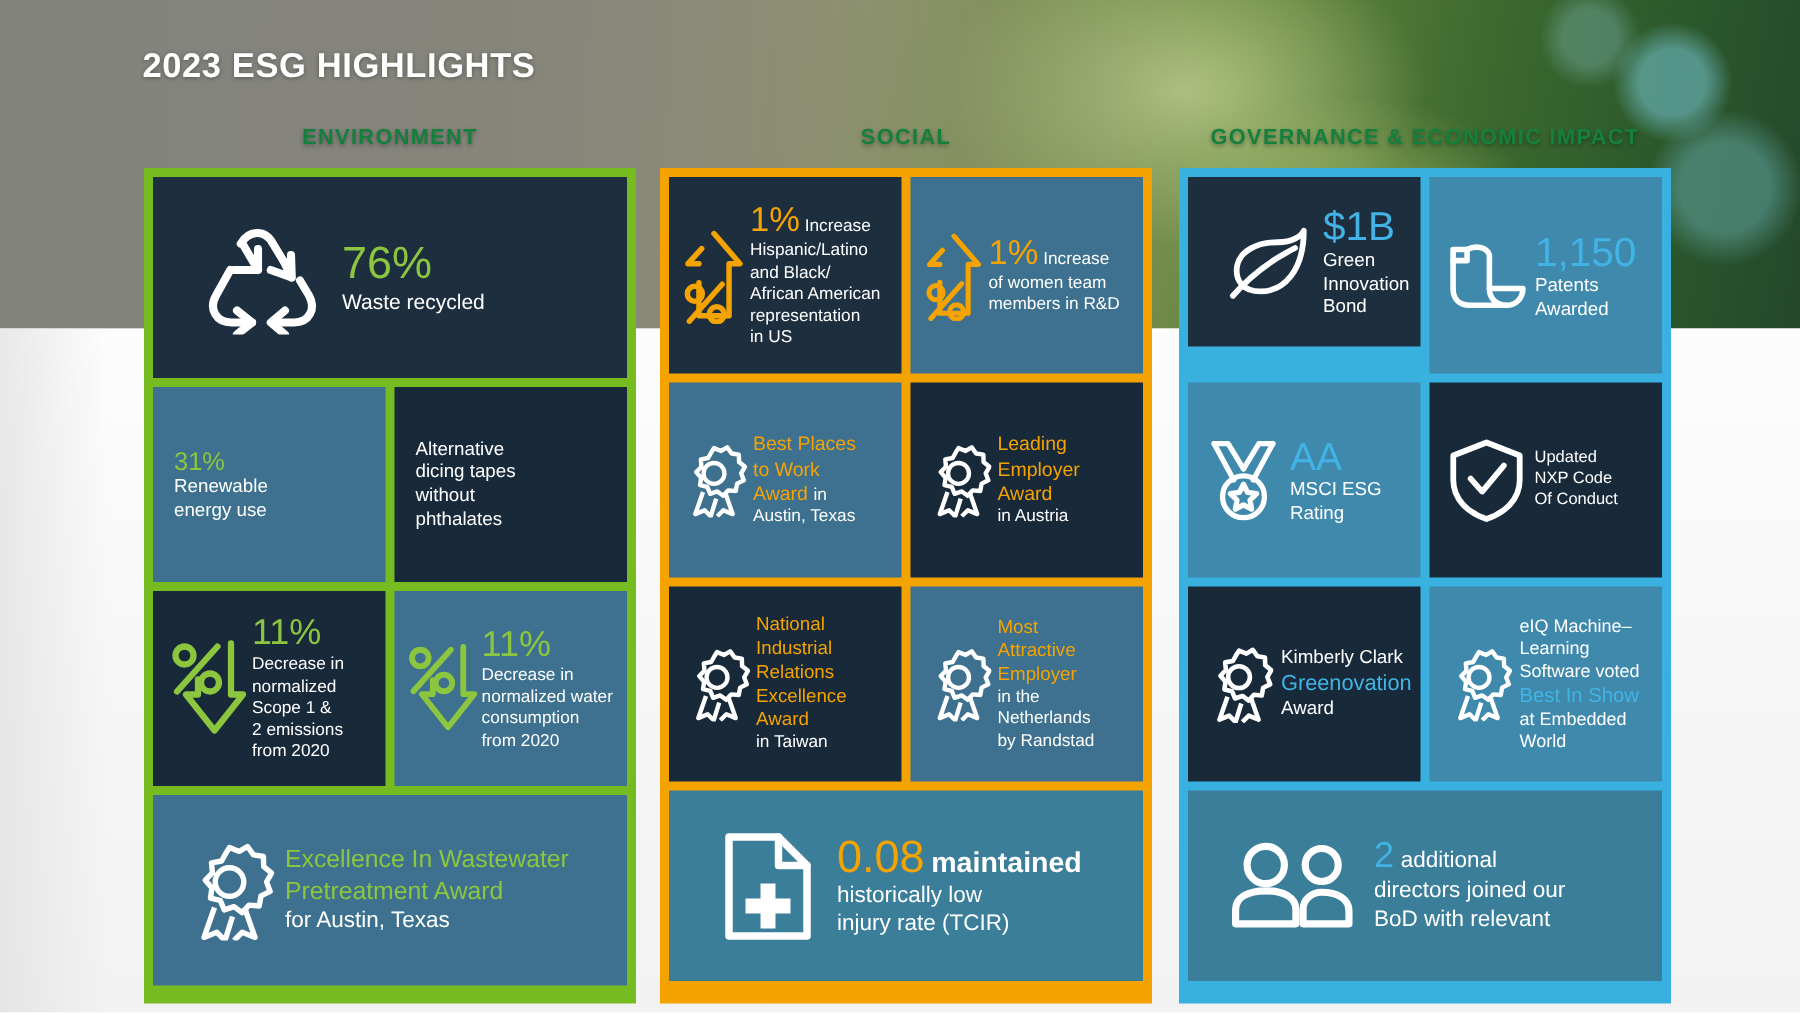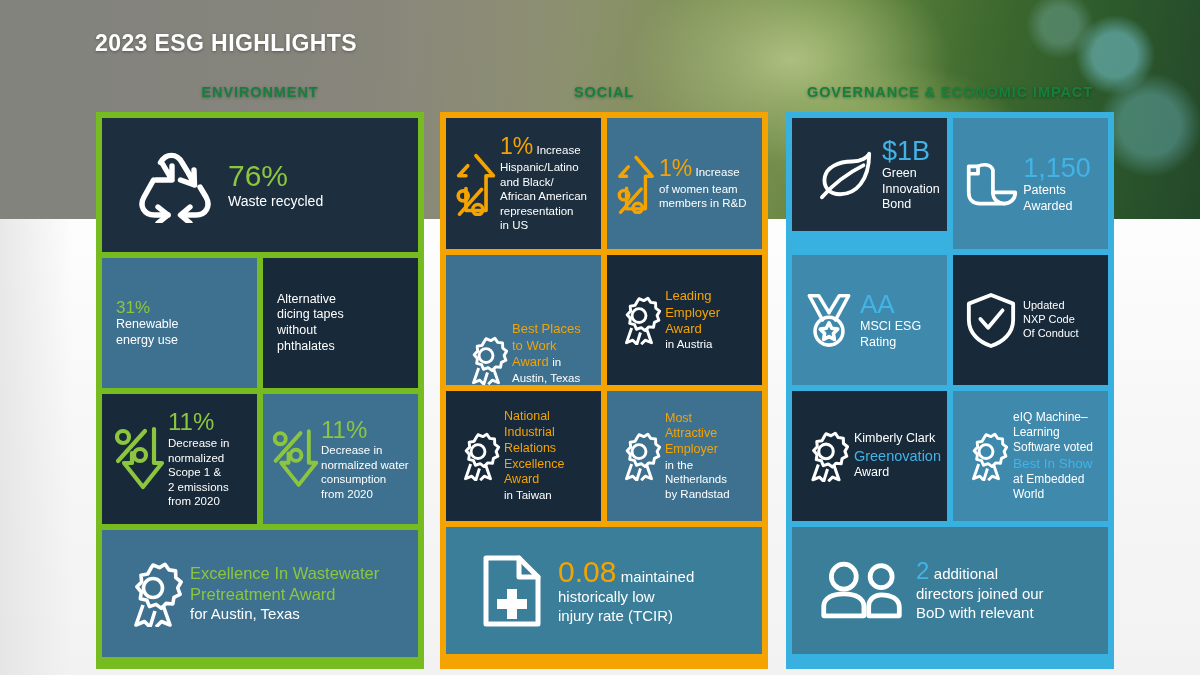--- a/index.html
+++ b/index.html
@@ -105,21 +105,21 @@
   .row + .row { margin-top: 6px; }
 
   .card {
     box-sizing: border-box;
     display: flex;
     align-items: center;
     overflow: hidden;
   }
   .dark  { background: #1d2f3f; }
   .steel { background: #3d718f; }
-  .navy  { background: #18293a; justify-content: flex-end; }
+  .navy  { background: #18293a; }
   .teal  { background: #3a7e9a; }
   .blueg { background: #3f89ad; }
 
   .icon-wrap {
     flex: 0 0 auto;
     display: flex;
     align-items: center;
     justify-content: center;
   }
   .txt {
@@ -302,21 +302,21 @@
             <span class="big g-orange" style="font-size:23px;">1%</span>
             <span class="inline-small" style="font-size:11.5px;">Increase</span>
           </div>
           <div>of women team</div>
           <div>members in R&amp;D</div>
         </div>
       </div>
     </div>
 
     <div class="row">
-      <div class="card steel" style="width:50%; height:130px; padding:0 14px;align-items:flex-end;">
+      <div class="card steel" style="width:50%; height:130px; padding:0 4px;">
         <div class="icon-wrap" style="width:52px;">
           <svg width="44" height="50" viewBox="0 0 60 66" fill="none" stroke="#ffffff" stroke-width="4" stroke-linejoin="round">
             <path d="M30 4 l6.5 2.6 5.5 -3.3 4 5.6 6.6 1 0.2 6.8 5.3 4.3 -3.4 5.9 2.4 6.4 -6.1 3 -1.2 6.7 -6.8 -0.6 -4.6 5 -5.4 -4 -6.5 2.2 -2.6 -6.3 -6.6 -1.6 1 -6.7 -4.4 -5.2 4.7 -4.9 -0.6 -6.7 6.7 -1.2 3.3 -5.9z"></path>
             <circle cx="30" cy="27" r="9.5"></circle>
             <path d="M20 44 L13 64 L21.5 60.5 L27 66 L32 50"></path>
             <path d="M40 44 L47 64 L38.5 60.5 L33 66"></path>
           </svg>
         </div>
         <div class="txt" style="font-size:13px;">
           <div class="hdr-orange">Best Places</div>
@@ -390,21 +390,21 @@
         <div class="icon-wrap" style="width:92px;">
           <svg width="62" height="76" viewBox="0 0 62 76" fill="none" stroke="#ffffff" stroke-width="5" stroke-linejoin="round" stroke-linecap="round">
             <path d="M5 5 H38 L57 24 V71 H5 Z"></path>
             <path d="M38 5 V24 H57"></path>
             <path d="M26 36 H36 V46 H46 V56 H36 V66 H26 V56 H16 V46 H26 Z" fill="#ffffff" stroke="none"></path>
           </svg>
         </div>
         <div class="txt">
           <div>
             <span class="big g-orange" style="font-size:30px;">0.08</span>
-            <span class="inline-small" style="font-size:15px;">maintained</span>
+            <span class="inline-small" style="font-size:19px;font-weight:bold;">maintained</span>
           </div>
           <div class="body body-lg" style="font-size:15px;">historically low</div>
           <div class="body body-lg" style="font-size:15px;">injury rate (TCIR)</div>
         </div>
       </div>
     </div>
 
   </div>
 
   <div class="column col-gov">

